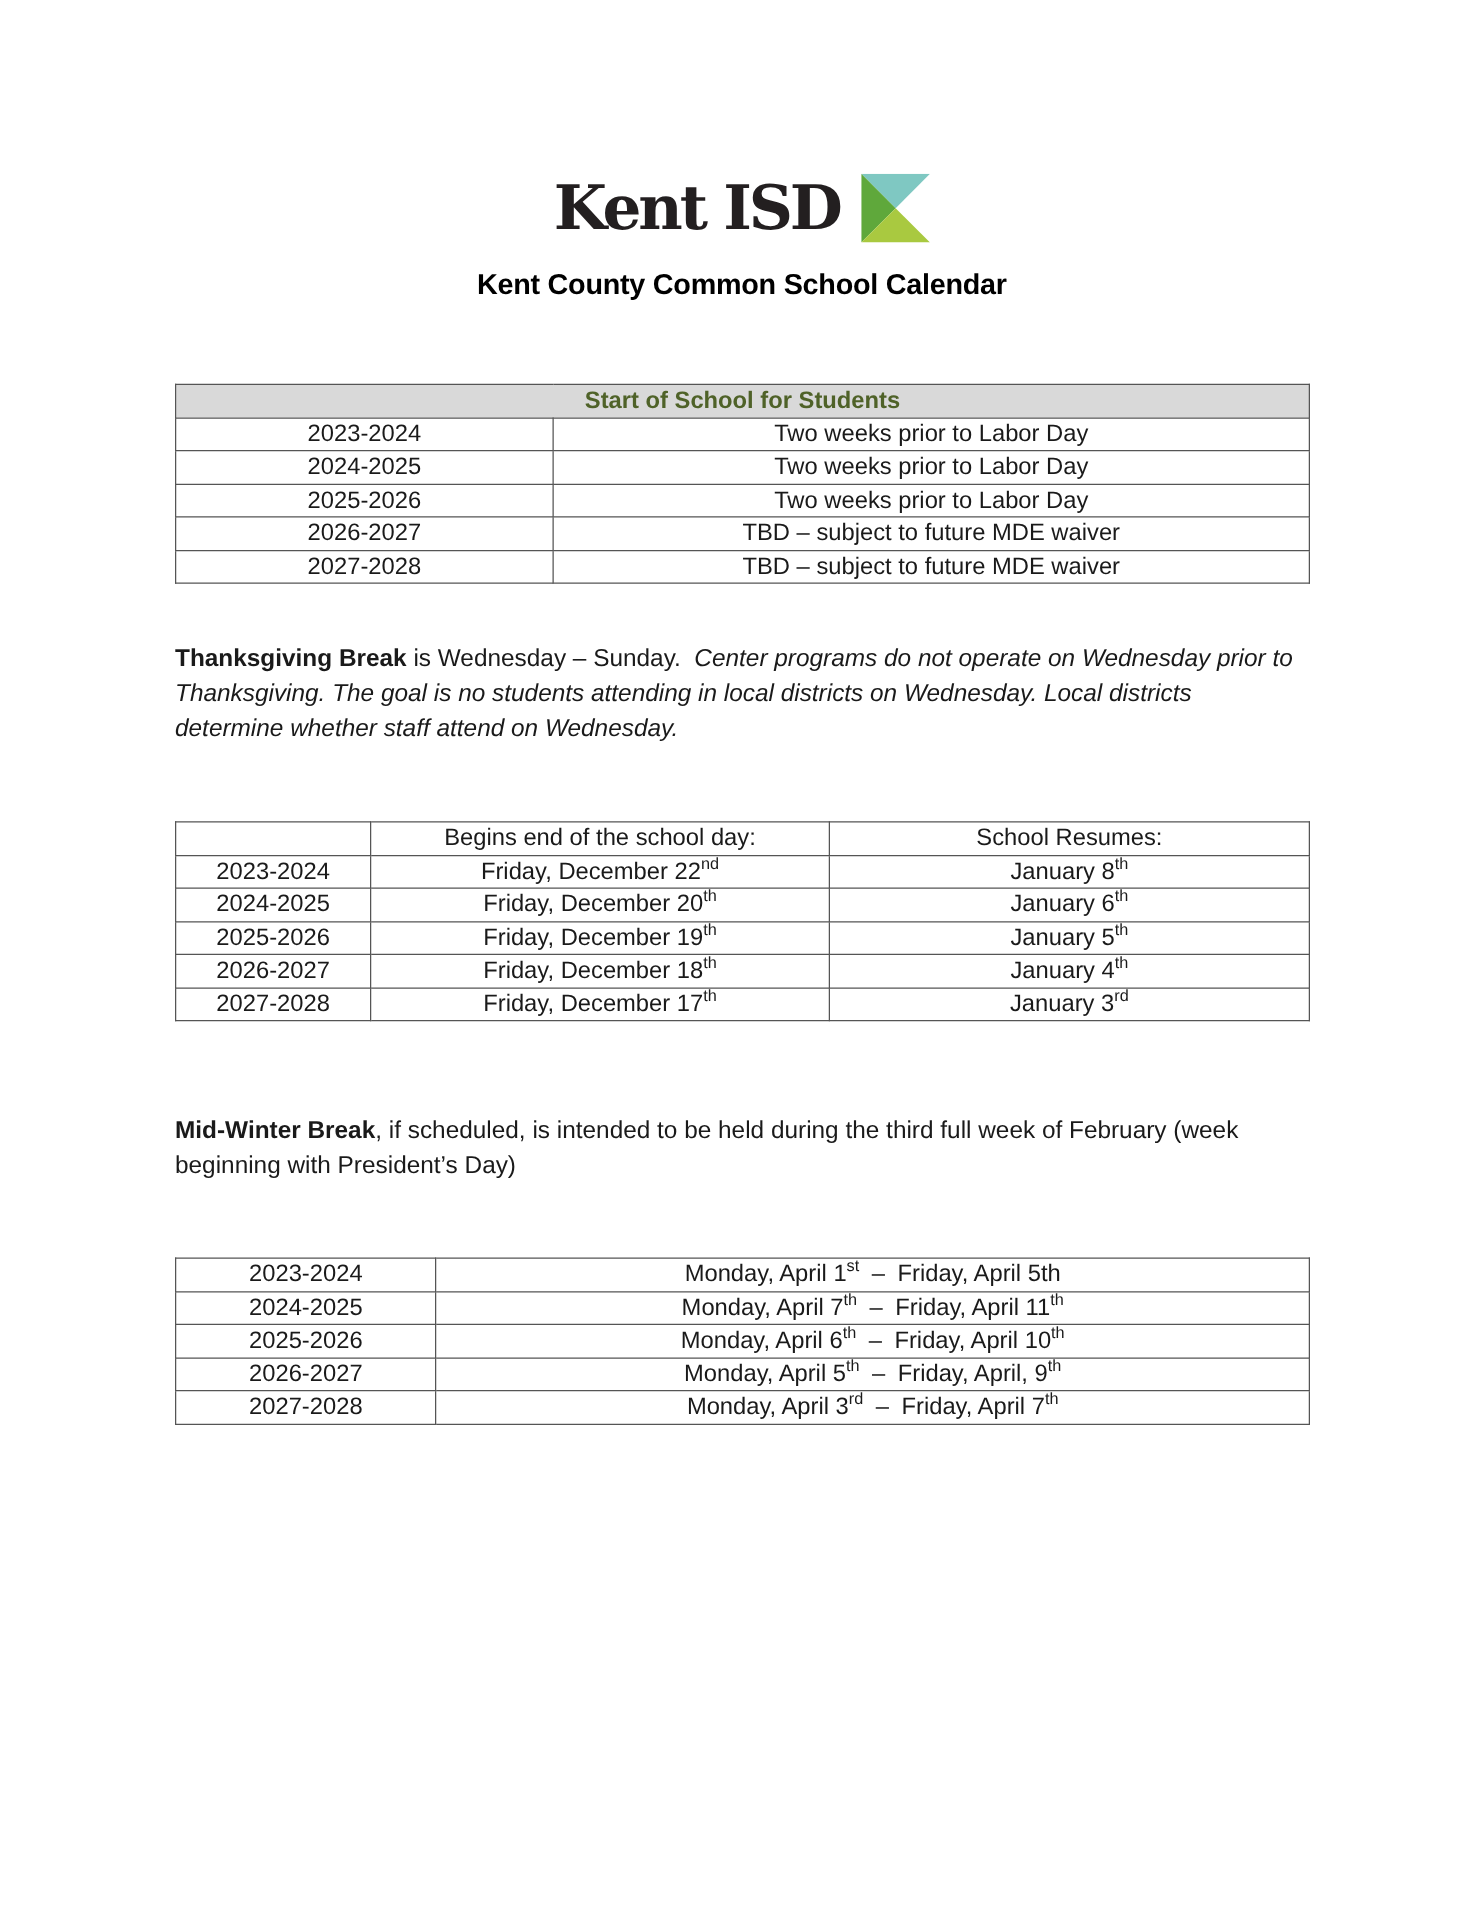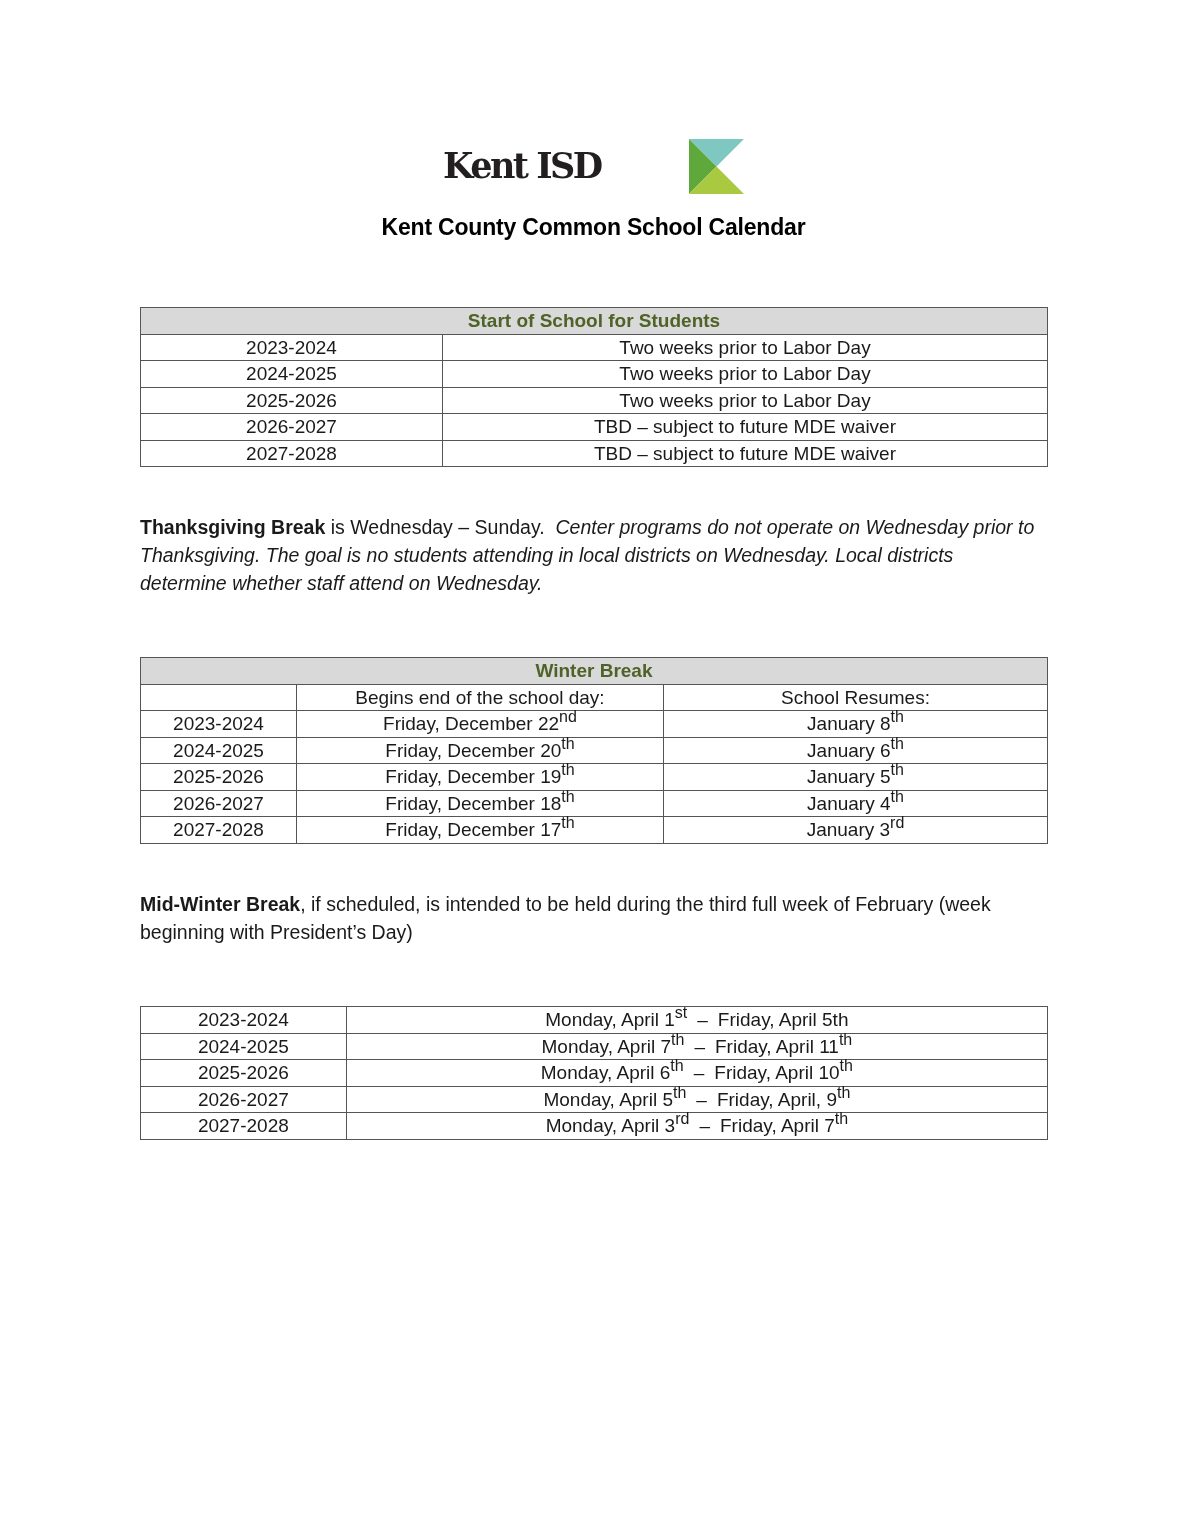--- a/index.html
+++ b/index.html
@@ -1,28 +1,28 @@
 <!DOCTYPE html>
 <html><head>
 <meta charset="utf-8">
 <style>
   html, body { margin: 0; padding: 0; background: #ffffff; }
   body { width: 1187px; height: 1536px; position: relative; font-family: "Liberation Sans", sans-serif; color: #1a1a1a; overflow: hidden; }
   .logo { position: absolute; left: 443px; top: 136px; height: 60px; display: flex; align-items: center; }
-  .logo-text { font-family: "DejaVu Serif", "Liberation Serif", serif; font-weight: bold; font-size: 35px; letter-spacing: -2.5px; color: #231f20; line-height: 60px; }
+  .logo-text { font-family: "DejaVu Serif", "Liberation Serif", serif; font-weight: bold; font-size: 49px; letter-spacing: -2.5px; color: #231f20; line-height: 60px; }
   .logo-mark { position: absolute; left: 246px; top: 3px; width: 55px; height: 55px; }
   .title { position: absolute; left: 0; width: 1187px; top: 214px; text-align: center; font-weight: bold; font-size: 23px; text-underline-offset: 3px; color: #000; letter-spacing: -0.2px; }
   table.cal { position: absolute; left: 140px; width: 908px; border-collapse: collapse; font-size: 19px; }
   table.cal td, table.cal th { border: 1.5px solid #555; padding: 0; height: 25.5px; line-height: 25px; text-align: center; font-weight: normal; }
   table.cal th.hdr { background: #d9d9d9; color: #4f6228; font-weight: bold; }
   .para { position: absolute; left: 140px; width: 900px; font-size: 19.5px; line-height: 28px; color: #1a1a1a; }
   .para .b { font-weight: bold; }
   .para .i { font-style: italic; }
   .note-cell { text-align: left !important; padding: 1px 10px !important; line-height: 25px !important; font-style: italic; font-size: 19px; }
-  sup { font-size: 16px; line-height: 0; vertical-align: 8px; }
+  sup { font-size: 13px; line-height: 0; vertical-align: 8px; }
   .dash { display: inline-block; margin: 0 10px; }
 </style>
 </head>
 <body>
 
 <div class="logo">
   <span class="logo-text">Kent ISD</span>
   <svg class="logo-mark" viewBox="0 0 55 55">
     <polygon points="0,0 55,0 27.5,27.5" fill="#7fc8c2"></polygon>
     <polygon points="0,0 27.5,27.5 0,55" fill="#5fa83b"></polygon>
@@ -57,23 +57,20 @@
     <td>2027-2028</td>
     <td>TBD – subject to future MDE waiver</td>
   </tr>
 </tbody>
   </table>
 
 <div class="para" style="top:513px;"><span class="b">Thanksgiving Break</span><span style="white-space:pre-wrap;"> is Wednesday – Sunday.  </span><span class="i">Center programs do not operate on Wednesday prior to Thanksgiving.  The goal is no students attending in local districts on Wednesday.  Local districts determine whether staff attend on Wednesday.</span></div>
 
 <table class="cal" style="top:657px;">
   <tbody>
-      <tr>
-        <th class="hdr" colspan="3">Winter Break</th>
-      </tr>
   <tr>
     <td style="width:155px;"></td>
     <td style="width:366px;">Begins end of the school day:</td>
     <td>School Resumes:</td>
   </tr>
   <tr>
     <td>2023-2024</td>
     <td><span>Friday, December 22</span><sup>nd</sup></td>
     <td><span>January 8</span><sup>th</sup></td>
   </tr>

